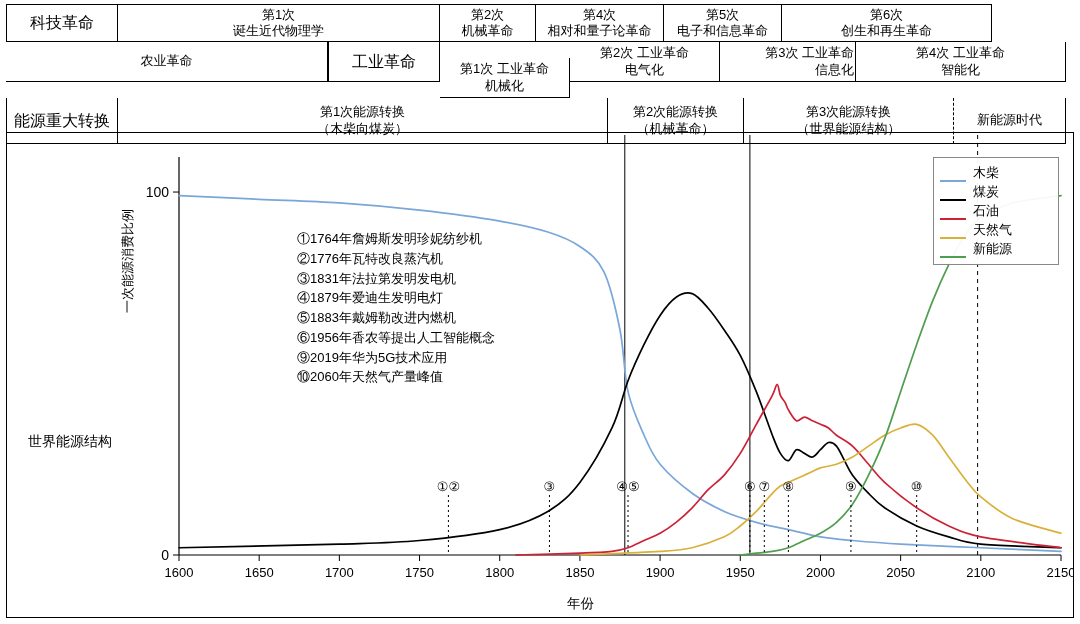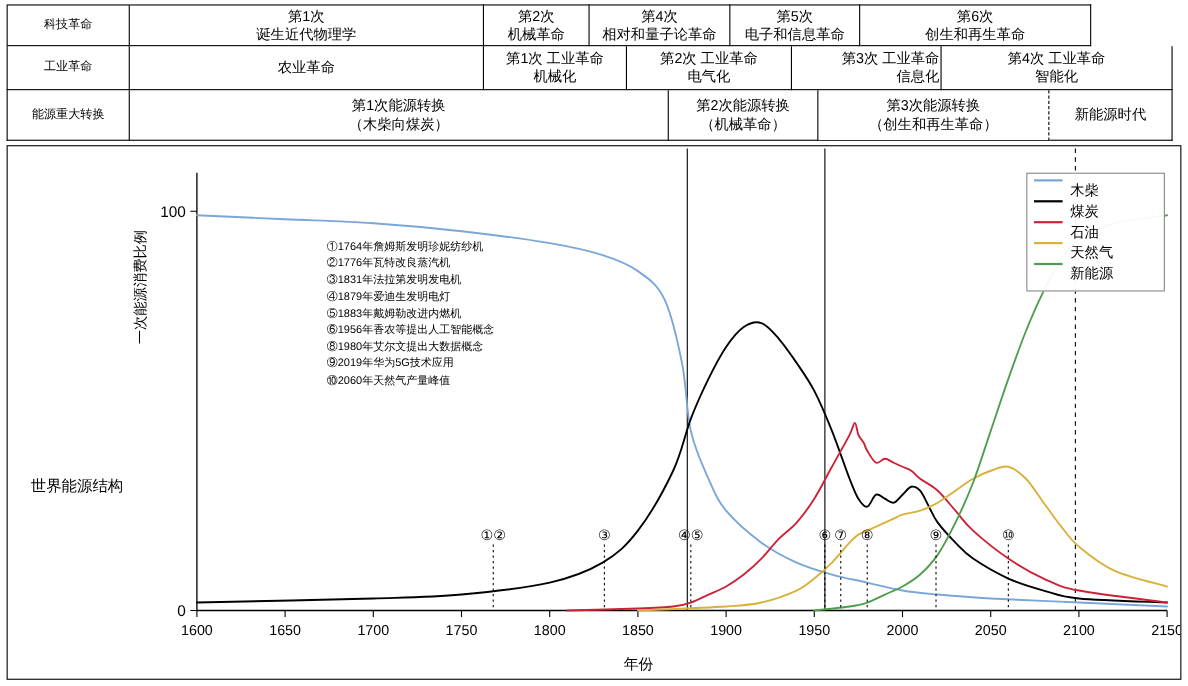--- a/index.html
+++ b/index.html
@@ -22,47 +22,47 @@
     display:flex;
     flex-direction:column;
     align-items:center;
     justify-content:center;
     text-align:center;
     font-size:13px;
     line-height:1.25;
     padding:2px 1px;
   }
   .rowlabel{
-    font-size:11px;
+    font-size:16px;
   }
   .r1 .cell{height:38px;}
   .r2 .cell{height:40px;}
   .r3 .cell{height:46px;}
 
   
   .plotwrap{position:absolute;left:6px;top:132px;width:1068px;height:486px;
     border:1px solid #000;box-sizing:border-box;}
   .leftlabel{
     position:absolute;left:8px;top:300px;width:110px;text-align:center;
     font-size:14px;
   }
   .chart{position:absolute;left:120px;top:0;width:946px;height:484px;}
   svg{display:block;}
 
   .legendbox{
     position:absolute;left:806px;top:24px;width:126px;height:108px;
     border:1px solid #888;background:rgba(255,255,255,0.95);
     font-size:13px;padding:5px 6px;box-sizing:border-box;
   }
-  .legitem{display:flex;align-items:flex-start;height:19px;}
+  .legitem{display:flex;align-items:flex-end;height:19px;}
   .swatch{width:26px;height:0;border-top:2px solid #000;margin-right:7px;}
   .legtxt{line-height:19px;}
 
   .notes{
-    position:absolute;left:170px;top:84px;font-size:10px;line-height:1.52;
+    position:absolute;left:170px;top:96px;font-size:13px;line-height:1.52;
     white-space:nowrap;
   }
   .axis-x-title{position:absolute;left:440px;top:462px;font-size:13.5px;}
   .axis-y-title{
     position:absolute;left:-8px;top:180px;font-size:13px;
     transform:rotate(-90deg);transform-origin:left top;white-space:nowrap;
   }
 </style>
 </head>
 <body>
@@ -87,25 +87,25 @@
         <div class="cell" style="width: 118px; border-left: none;">
           <div>第5次</div>
           <div>电子和信息革命</div>
         </div>
         <div class="cell" style="width: 210px; border-left: none;">
           <div>第6次</div>
           <div>创生和再生革命</div>
         </div>
       </div>
     <div class="row r2">
-        <div class="cell rowlabel" style="width: 112px; border-top: none;">工业革命</div>
         <div class="cell" style="width: 322px; border-left: none; border-top: none;">
           <div>农业革命</div>
         </div>
-        <div class="cell" style="width: 130px; border-left: none; border-top: none;">
+        <div class="cell rowlabel" style="width: 112px; border-top: none;">工业革命</div>
+        <div class="cell" style="width: 130px; border-left: none; border-top: none; margin-top: 16px;">
           <div>第1次 工业革命</div>
           <div>机械化</div>
         </div>
         <div class="cell" style="width: 150px; border-left: none; border-top: none;">
           <div>第2次 工业革命</div>
           <div>电气化</div>
         </div>
         <div class="cell" style="width: 136px; border-left: none; border-top: none; align-items: flex-end;">
           <div>第3次 工业革命</div>
           <div>信息化</div>
@@ -120,21 +120,21 @@
         <div class="cell" style="width: 490px; border-left: none; border-top: none;">
           <div>第1次能源转换</div>
           <div>（木柴向煤炭）</div>
         </div>
         <div class="cell" style="width: 136px; border-left: none; border-top: none;">
           <div>第2次能源转换</div>
           <div>（机械革命）</div>
         </div>
         <div class="cell" style="width: 210px; border-left: none; border-top: none; border-right: 1px dashed rgb(0, 0, 0);">
           <div>第3次能源转换</div>
-          <div>（创生和再生革命）</div>
+          <div>（世界能源结构）</div>
         </div>
         <div class="cell" style="width: 112px; border-left: none; border-top: none;">
           <div>新能源时代</div>
         </div>
       </div>
   </div>
 
   <div class="plotwrap">
     <div class="leftlabel">世界能源结构</div>
 
@@ -199,21 +199,20 @@
       <div class="axis-y-title">一次能源消费比例</div>
       <div class="axis-x-title">年份</div>
 
       <div class="notes">
           <div>①1764年詹姆斯发明珍妮纺纱机</div>
           <div>②1776年瓦特改良蒸汽机</div>
           <div>③1831年法拉第发明发电机</div>
           <div>④1879年爱迪生发明电灯</div>
           <div>⑤1883年戴姆勒改进内燃机</div>
           <div>⑥1956年香农等提出人工智能概念</div>
-          <div>⑧1980年艾尔文提出大数据概念</div>
           <div>⑨2019年华为5G技术应用</div>
           <div>⑩2060年天然气产量峰值</div>
         </div>
 
       <div class="legendbox">
           <div class="legitem">
             <span class="swatch" style="border-top-color: rgb(122, 166, 216);"></span>
             <span class="legtxt">木柴</span>
           </div>
           <div class="legitem">

